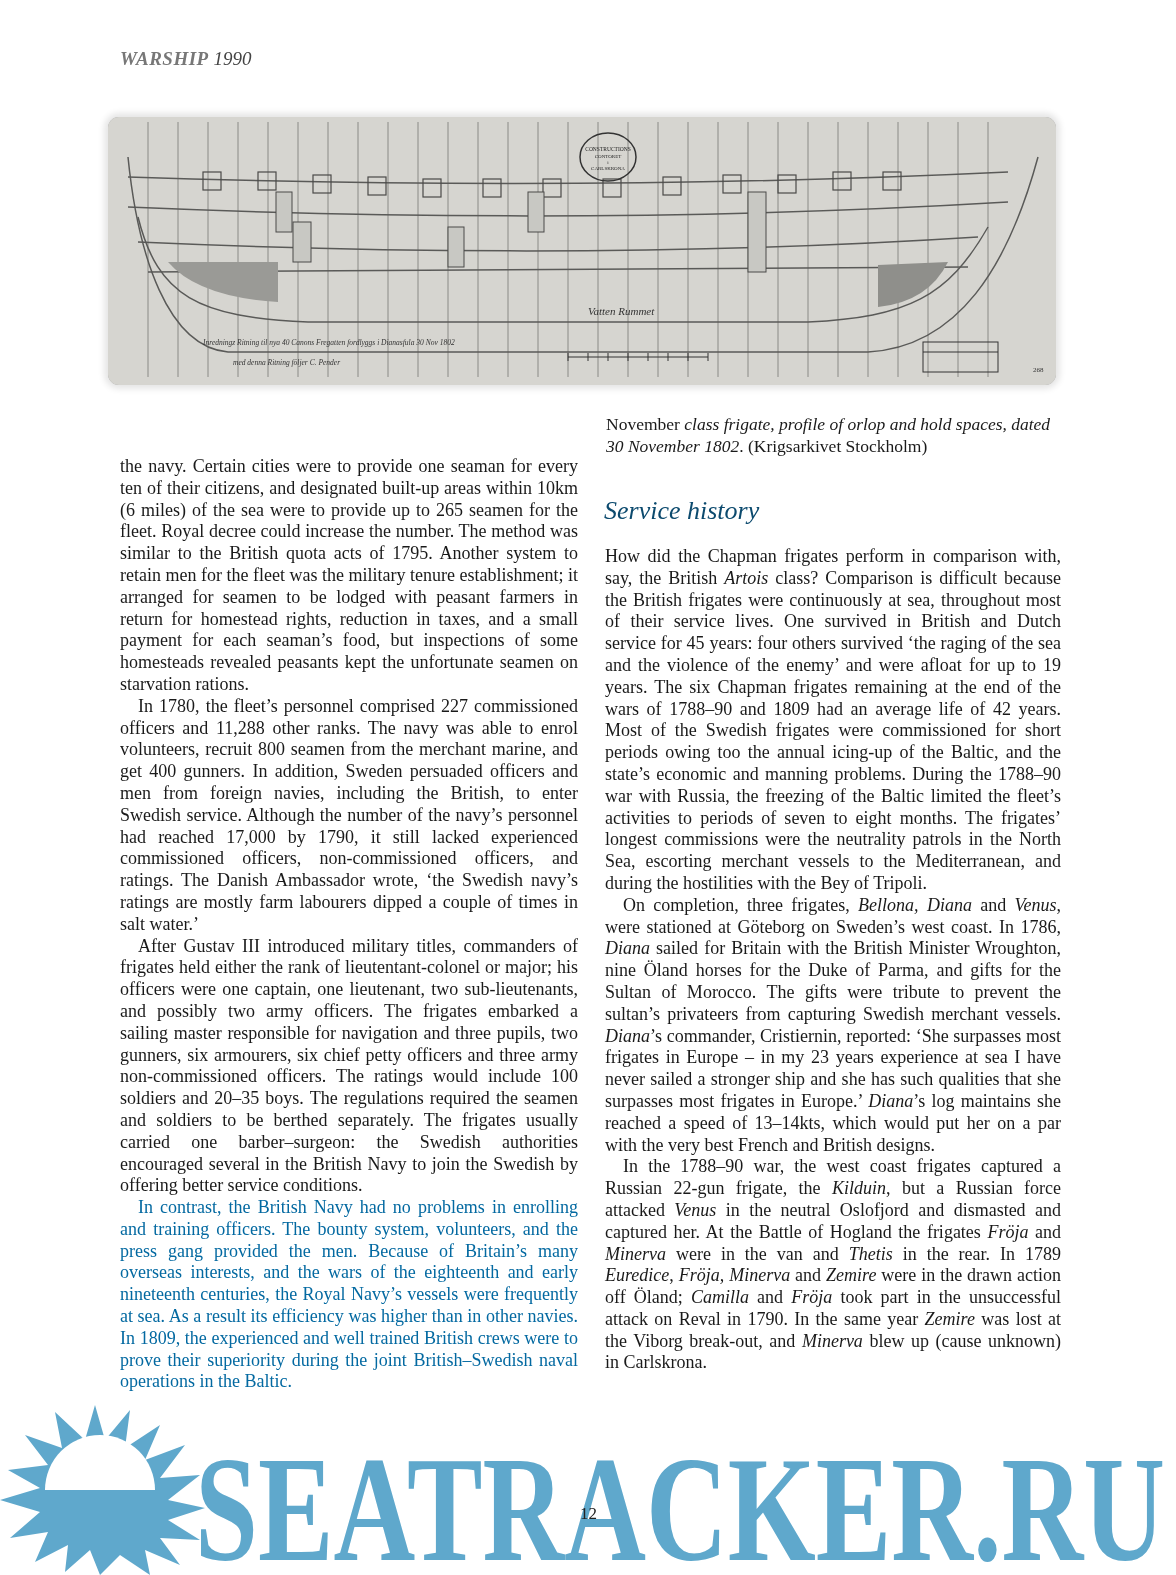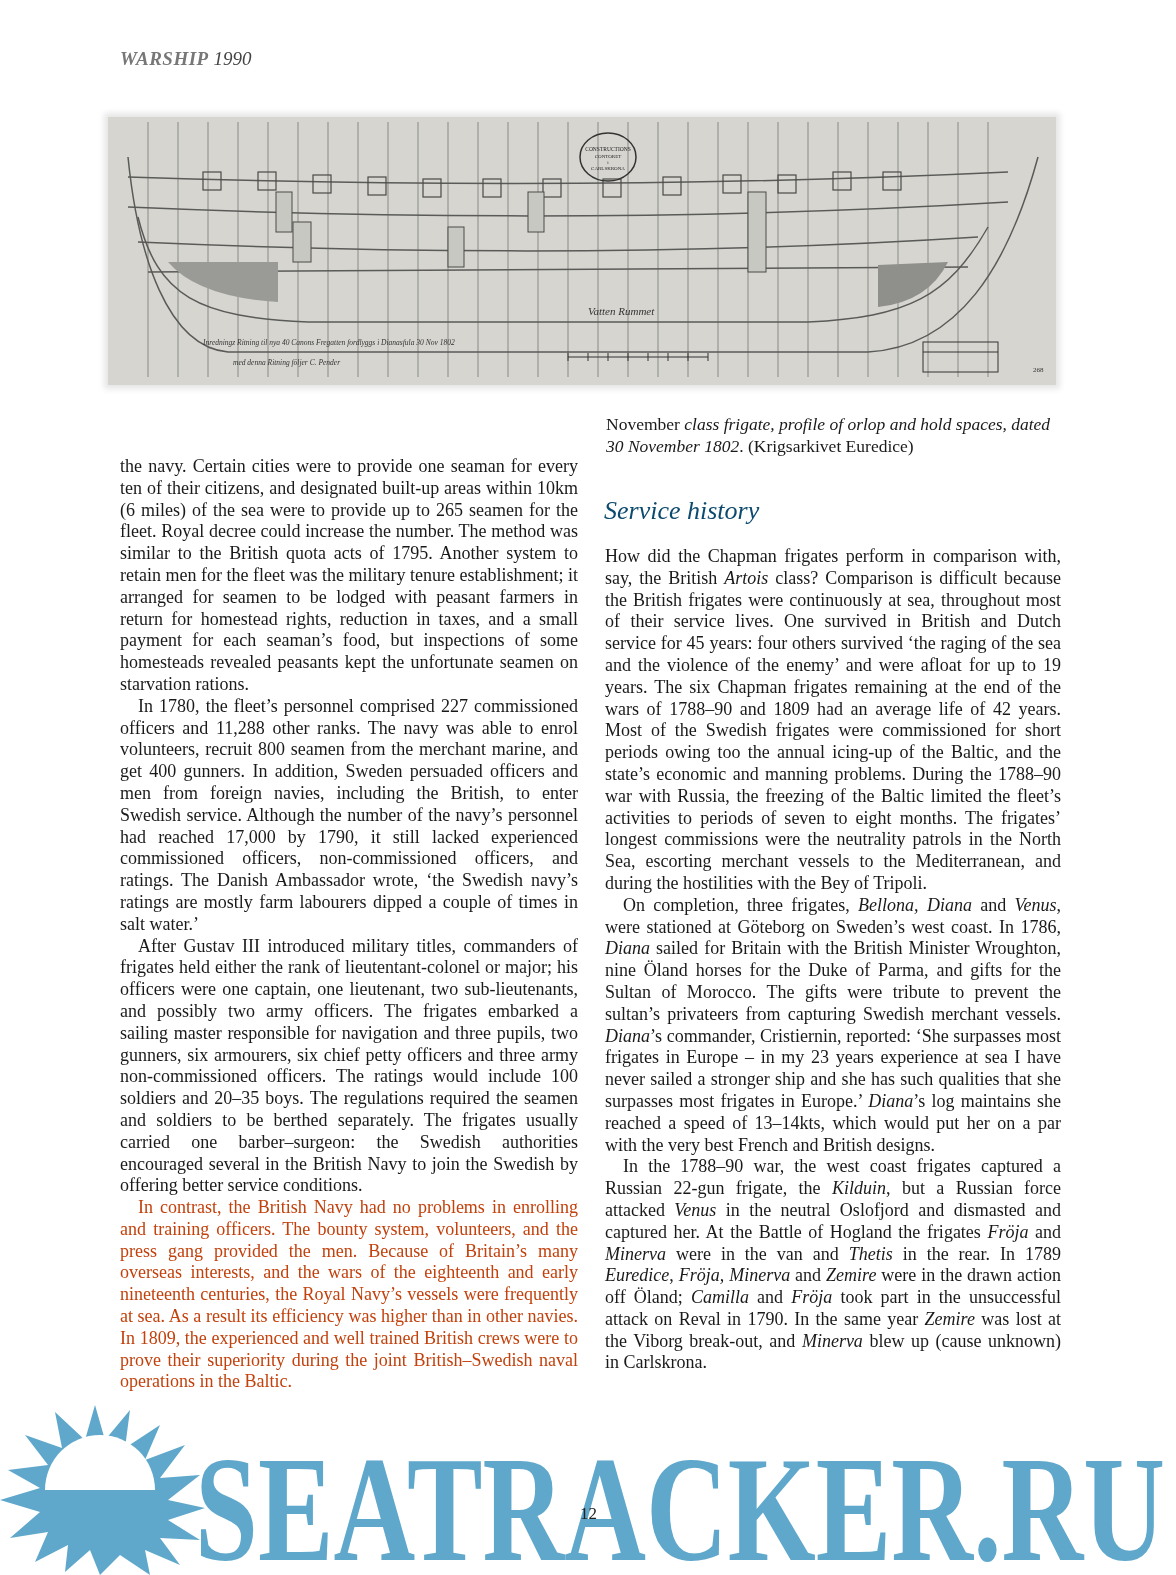--- a/index.html
+++ b/index.html
@@ -6,42 +6,42 @@
   body {
     width: 1176px; height: 1575px; background: #ffffff; position: relative; overflow: hidden;
     font-family: "Liberation Serif", "DejaVu Serif", serif; color: #1a1a1a;
   }
   .running-head {
     position: absolute; left: 120px; top: 48px; font-size: 19px; font-style: italic; color: #444;
   }
   .running-head .mag { font-weight: bold; color: #777; letter-spacing: 0.5px; margin-top: 27px; }
   .figure {
     position: absolute; left: 108px; top: 117px; width: 948px; height: 268px;
-    background: #a3a3a3; border-radius: 0;
+    background: #a3a3a3; border-radius: 11px;
     box-shadow: 0 0 6px 4px #e6e6e6;
     overflow: hidden;
   }
   .figure svg { display: block; }
   .caption {
     position: absolute; left: 606px; top: 414px; width: 460px; font-size: 17.5px; line-height: 21.5px;
   }
   .caption i { font-style: italic; }
   .col {
     position: absolute; font-size: 18px; line-height: 21.8px; text-align: justify;
     hyphens: manual;
   }
   .col.left { left: 120px; top: 456px; width: 458px; }
   .col.right { left: 605px; top: 546px; width: 456px; }
   .col p { margin: 0; }
   .col p.indent { text-indent: 18px; }
   .col i { font-style: italic; }
   .section-heading {
     position: absolute; left: 604px; top: 496px; font-size: 26px; font-style: italic; color: #0c4a6e;
   }
-  .left p.faded { color: #c2410c; }
+  .left p.faded { color: #0369a1; }
   .page-number {
     position: absolute; left: 580px; top: 1504px; font-size: 17px; color: #222; z-index: 3;
   }
   .watermark {
     position: absolute; left: 0; top: 1400px; width: 1176px; height: 175px; z-index: 2; pointer-events: none;
   }
 </style>
 </head>
 <body>
 
@@ -146,21 +146,21 @@
     </g>
     <g stroke="#333" stroke-width="1" fill="none">
       <rect x="815" y="225" width="75" height="30"></rect>
       <line x1="815" y1="235" x2="890" y2="235"></line>
     </g>
     <text x="925" y="255" font-size="7" fill="#333" font-family="Liberation Serif, serif">268</text>
   </svg>
 </div>
 
 <div class="caption">
-  <span>November </span><i>class frigate, profile of orlop and hold spaces, dated 30 November 1802</i><span>. (Krigsarkivet Euredice)</span>
+  <span>November </span><i>class frigate, profile of orlop and hold spaces, dated 30 November 1802</i><span>. (Krigsarkivet Stockholm)</span>
 </div>
 
 <div class="col left">
   <p>the navy. Certain cities were to provide one seaman for every ten of their citizens, and designated built-up areas within 10km (6 miles) of the sea were to provide up to 265 seamen for the fleet. Royal decree could increase the num­ber. The method was similar to the British quota acts of 1795. Another system to retain men for the fleet was the military tenure establishment; it arranged for seamen to be lodged with peasant farmers in return for homestead rights, reduction in taxes, and a small payment for each seaman’s food, but inspections of some homesteads re­vealed peasants kept the unfortunate seamen on starva­tion rations.</p>
   <p class="indent">In 1780, the fleet’s personnel comprised 227 commis­sioned officers and 11,288 other ranks. The navy was able to enrol volunteers, recruit 800 seamen from the merchant marine, and get 400 gunners. In addition, Sweden per­suaded officers and men from foreign navies, including the British, to enter Swedish service. Although the num­ber of the navy’s personnel had reached 17,000 by 1790, it still lacked experienced commissioned officers, non-commissioned officers, and ratings. The Danish Ambassa­dor wrote, ‘the Swedish navy’s ratings are mostly farm labourers dipped a couple of times in salt water.’</p>
   <p class="indent">After Gustav III introduced military titles, commanders of frigates held either the rank of lieutentant-colonel or major; his officers were one captain, one lieutenant, two sub-lieutenants, and possibly two army officers. The fri­gates embarked a sailing master responsible for naviga­tion and three pupils, two gunners, six armourers, six chief petty officers and three army non-commissioned officers. The ratings would include 100 soldiers and 20–35 boys. The regulations required the seamen and soldiers to be berthed separately. The frigates usually carried one barber–surgeon: the Swedish authorities encouraged several in the British Navy to join the Swedish by offering better service conditions.</p>
   <p class="indent faded">In contrast, the British Navy had no problems in enroll­ing and training officers. The bounty system, volunteers, and the press gang provided the men. Because of Britain’s many overseas interests, and the wars of the eighteenth and early nineteenth centuries, the Royal Navy’s vessels were frequently at sea. As a result its efficiency was higher than in other navies. In 1809, the experienced and well trained British crews were to prove their superiority dur­ing the joint British–Swedish naval operations in the Baltic.</p>
 </div>
 
 <div class="section-heading">Service history</div>

